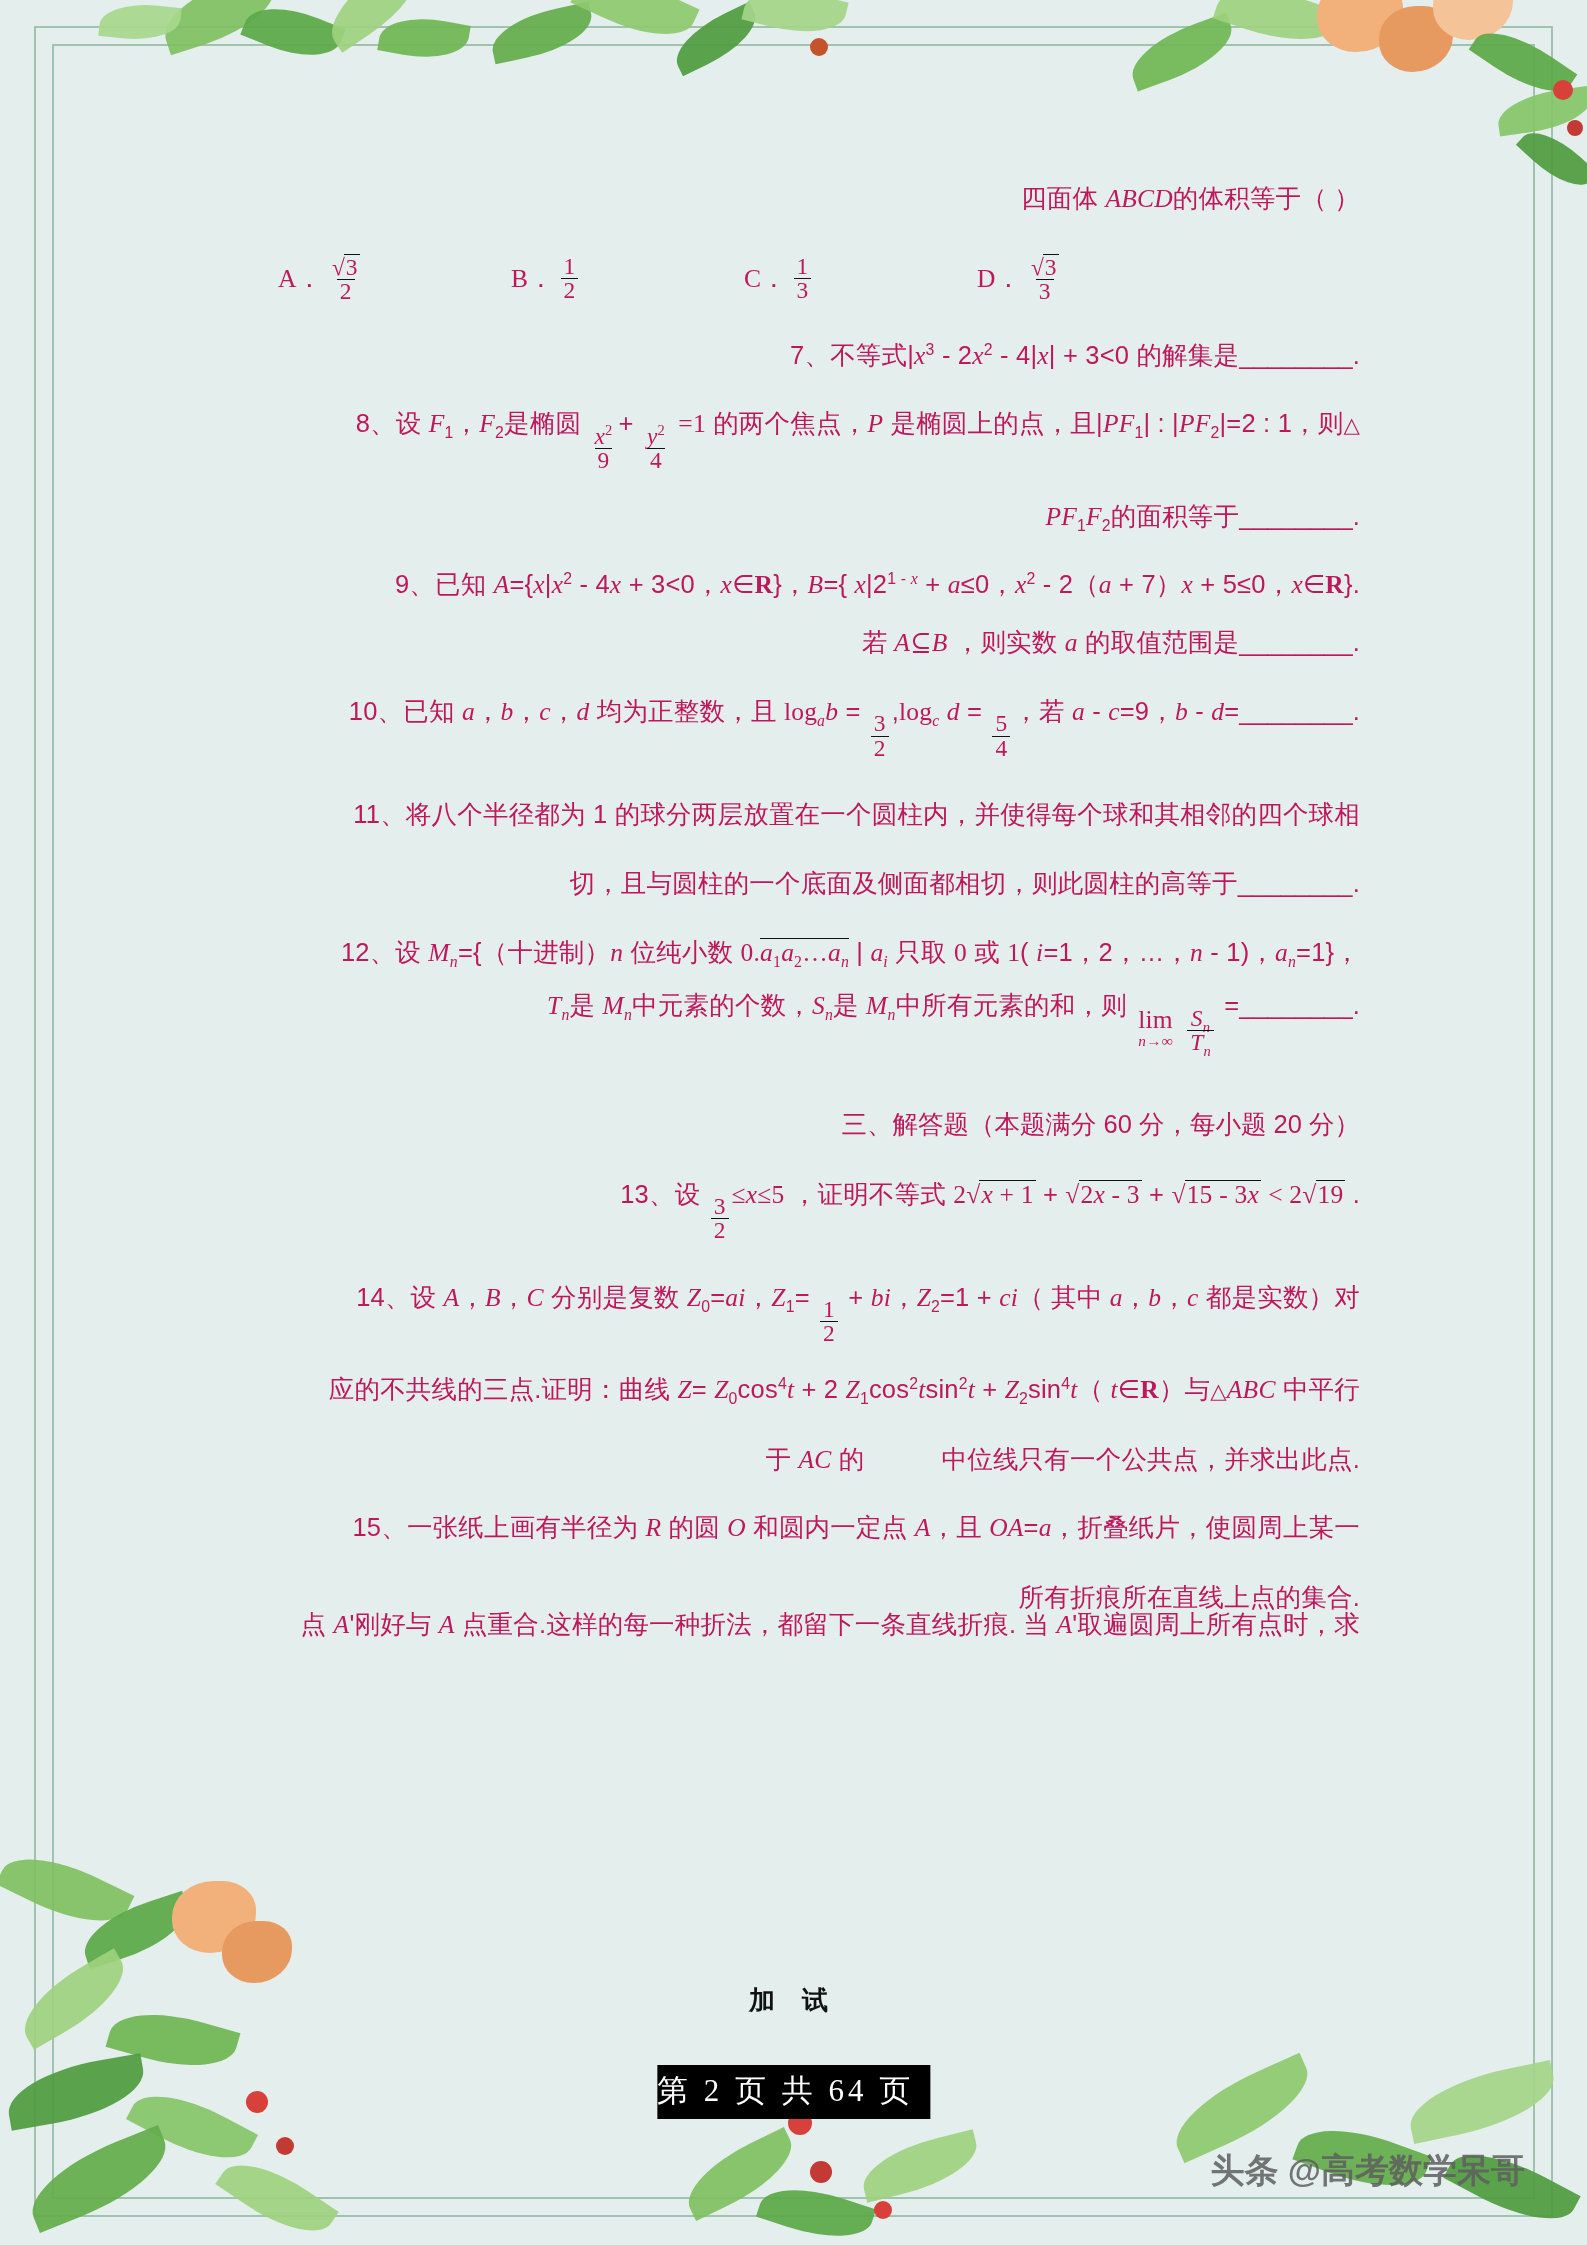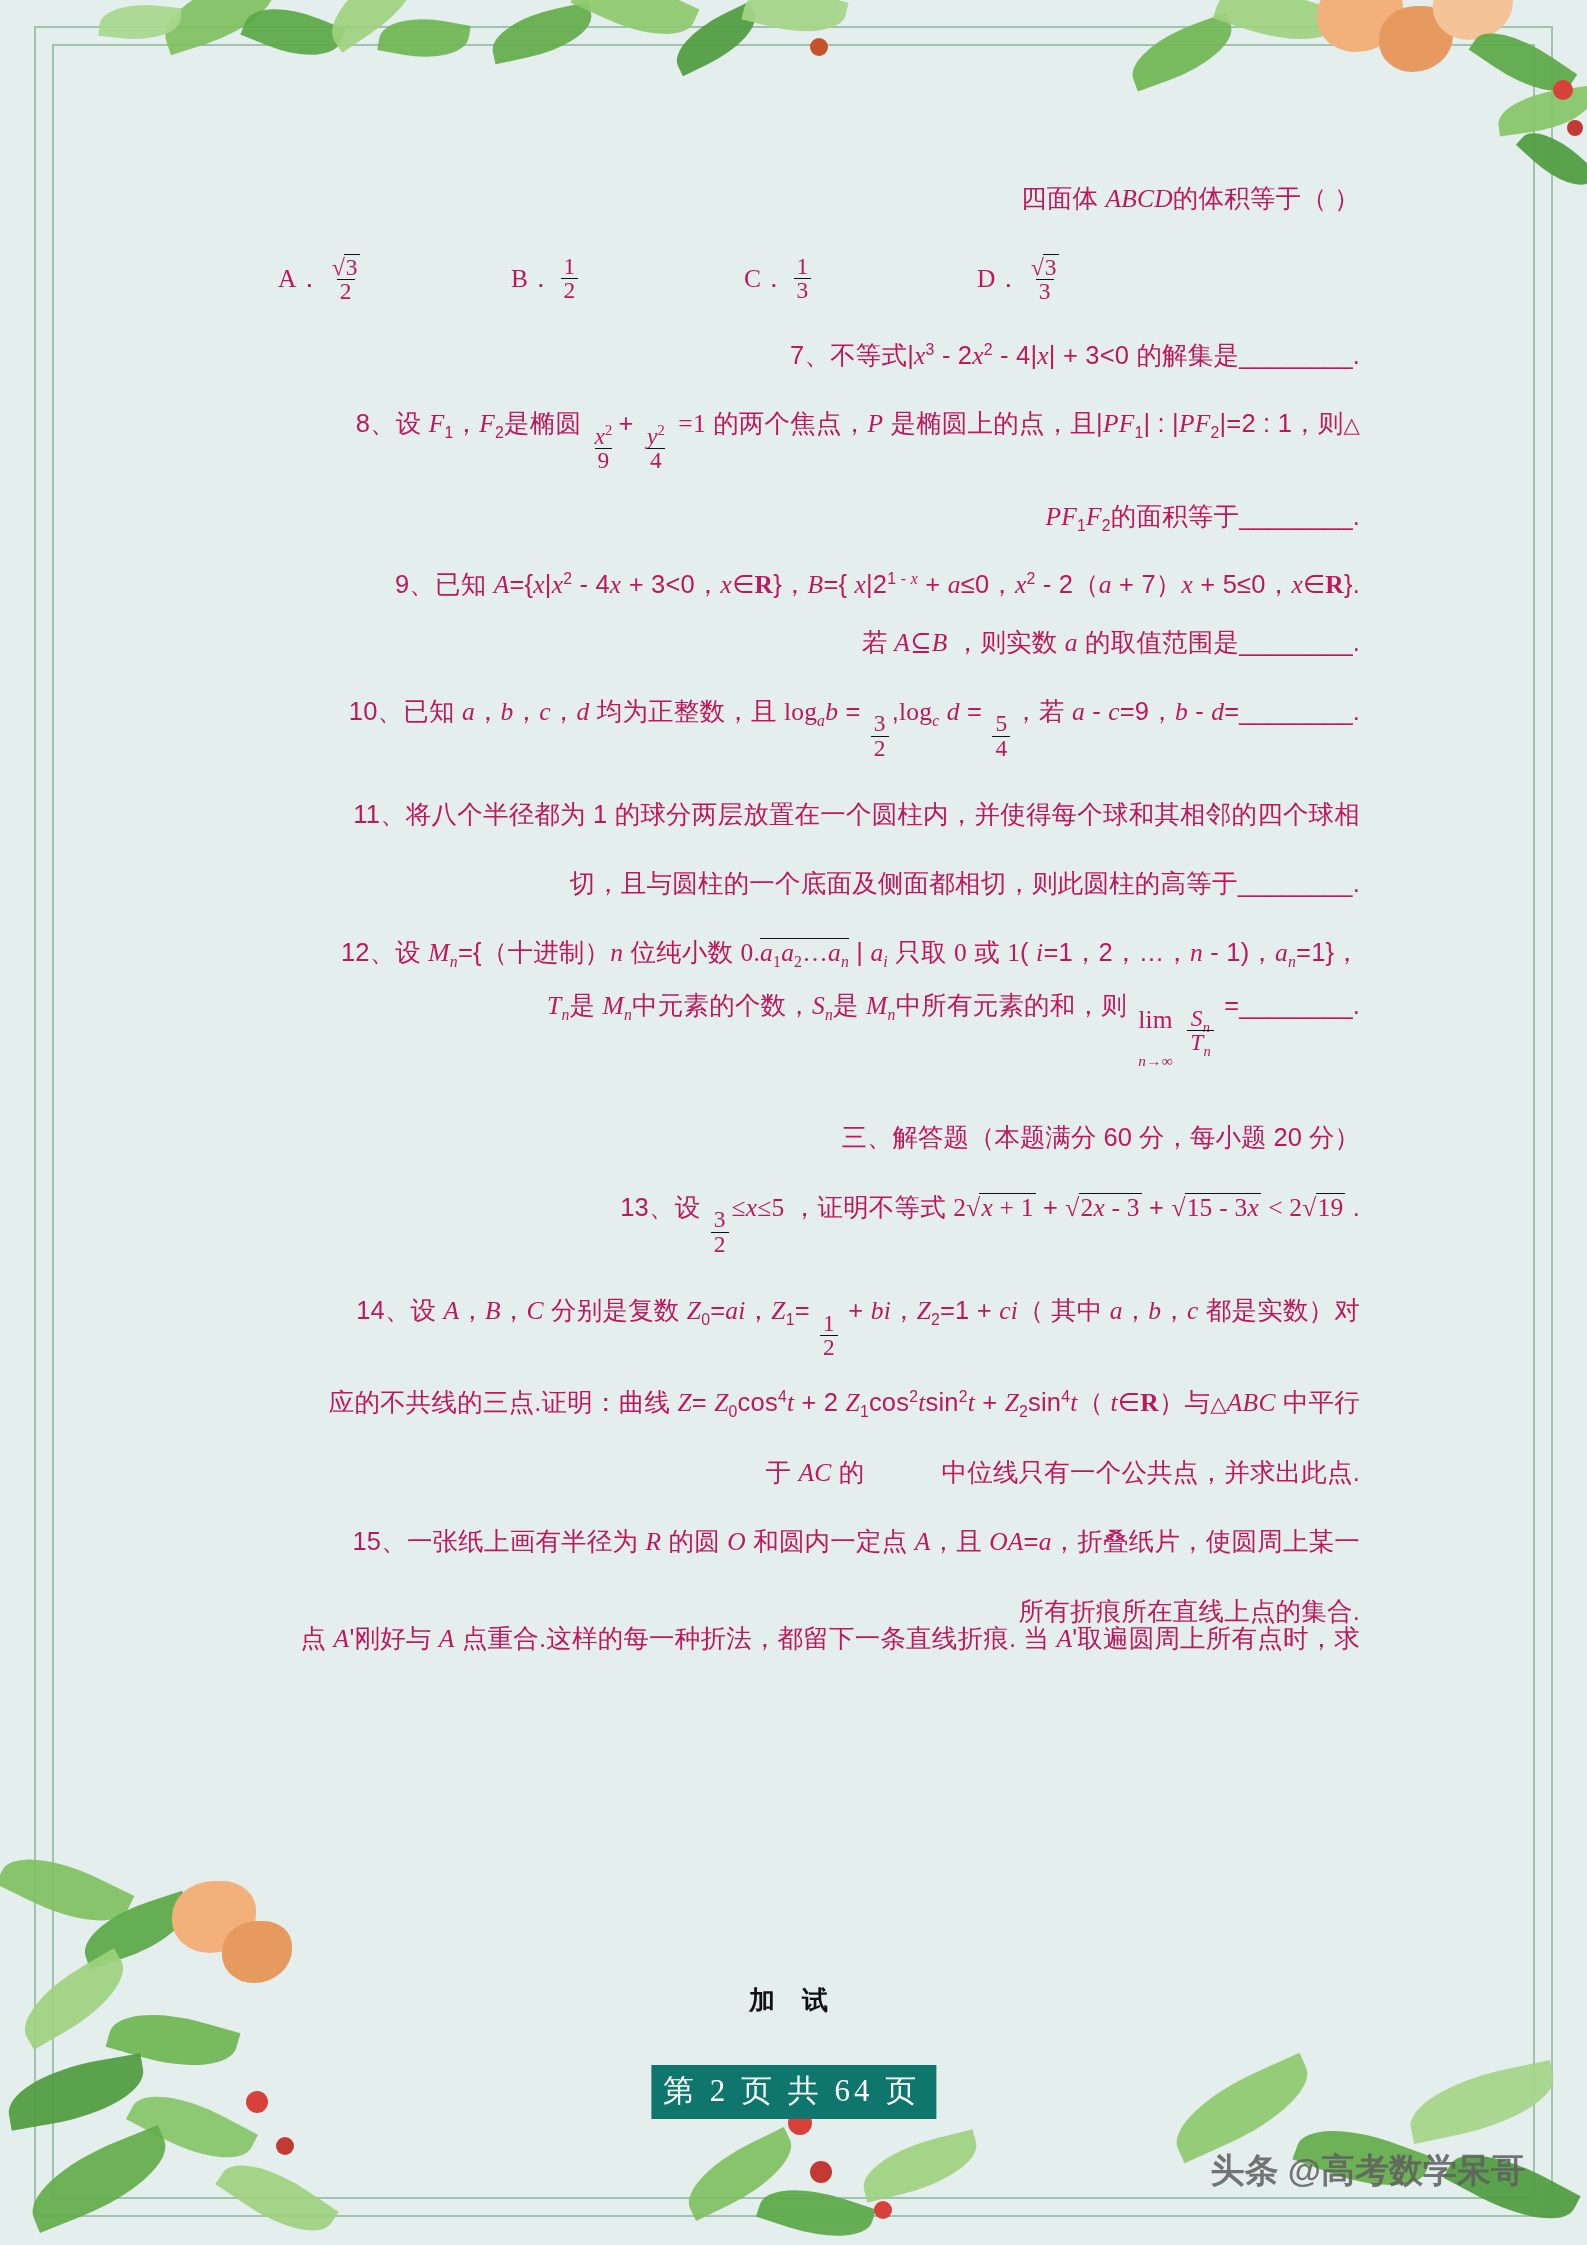--- a/index.html
+++ b/index.html
@@ -65,41 +65,40 @@
   .rad > .body{display:inline-block;border-top:1.3px solid #111;padding:1px 2px 0 2px;margin-left:-1px;}
 
   
   .oline{border-top:1.4px solid #111;padding-top:1px;display:inline-block;}
 
   
   .limop{
     display:inline-flex;flex-direction:column;align-items:center;
     vertical-align:-0.55em;margin:0 4px;
     font-family:"Liberation Serif","DejaVu Serif",serif;
-    gap:20px;
   }
   .limop .top{line-height:1;font-size:1em;}
   .limop .bot{line-height:1;font-size:.60em;}
 
   .blank{letter-spacing:0;}
 
   .optrow{display:flex;margin-bottom:38px;padding-left:38px;}
   .opt{width:233px;display:flex;align-items:center;font-size:25.5px;}
   .opt .lbl{font-family:"Liberation Serif","DejaVu Serif",serif;margin-right:4px;}
 
   .sec-title{font-size:25.5px;margin-bottom:38px;padding-left:38px;}
 
   .jiashi{
     position:absolute;left:0;right:0;top:1983px;text-align:center;
     font-size:26px;font-weight:bold;letter-spacing:10px;color:#111;
   }
   .pagebox{
     position:absolute;left:50%;transform:translateX(-50%);top:2065px;
-    background:#0f766e;color:#fff;font-family:"Liberation Serif","DejaVu Serif",serif;
-    font-size:31px;padding:5px 16px 7px 12px;letter-spacing:4px;white-space:nowrap;
+    background:#000000;color:#fff;font-family:"Liberation Serif","DejaVu Serif",serif;
+    font-size:31px;padding:5px 16px 7px 0;letter-spacing:4px;white-space:nowrap;
   }
   .watermark{
     position:absolute;right:62px;top:2148px;
     font-size:34px;font-weight:bold;color:#5f5f5f;opacity:.85;white-space:nowrap;
   }
 </style>
 </head>
 <body>
 
 <div class="page">

